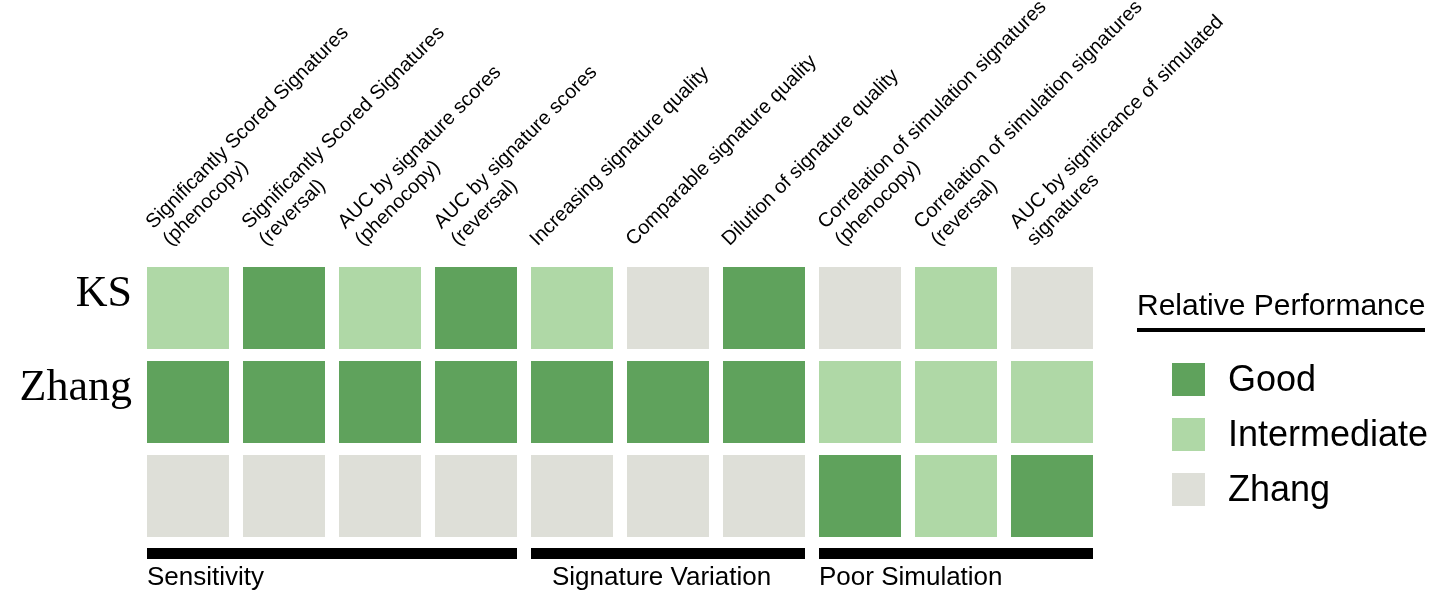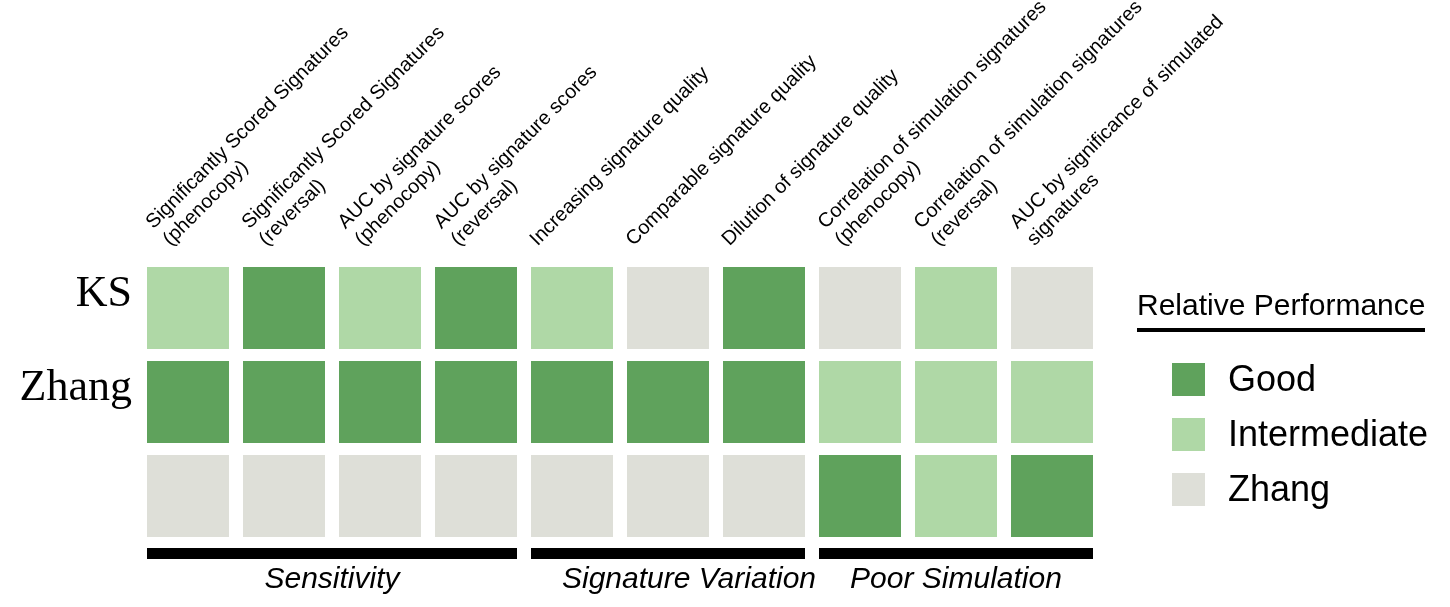--- a/index.html
+++ b/index.html
@@ -17,21 +17,21 @@
     height:82px;margin-bottom:12px;display:flex;align-items:center;
     justify-content:flex-end;font-size:44px;color:#000;
   }
   .grid{
     position:absolute;left:147px;top:267px;display:grid;
     grid-template-columns:repeat(10,82px);grid-auto-rows:82px;
     column-gap:14px;row-gap:12px;
   }
   .cell{width:82px;height:82px;}
   .group-bar{position:absolute;top:548px;height:11px;background:#000;}
-  .group-label{position:absolute;top:561px;text-align:center;font-size:30px;color:#000;white-space:nowrap;font-style:italic;}
+  .group-label{position:absolute;top:561px;text-align:left;font-size:26px;color:#000;white-space:nowrap;}
   .legend{position:absolute;left:1137px;top:288px;}
   .legend-title{
     display:inline-block;font-size:30px;color:#000;
     border-bottom:4px solid #000;padding-bottom:6px;white-space:nowrap;
   }
   .legend-entries{margin-top:26px;margin-left:35px;}
   .legend-entry{display:flex;align-items:center;margin-bottom:13px;}
   .legend-swatch{width:33px;height:33px;margin-right:23px;flex:none;}
   .legend-label{font-size:36px;color:#000;}
 </style>

